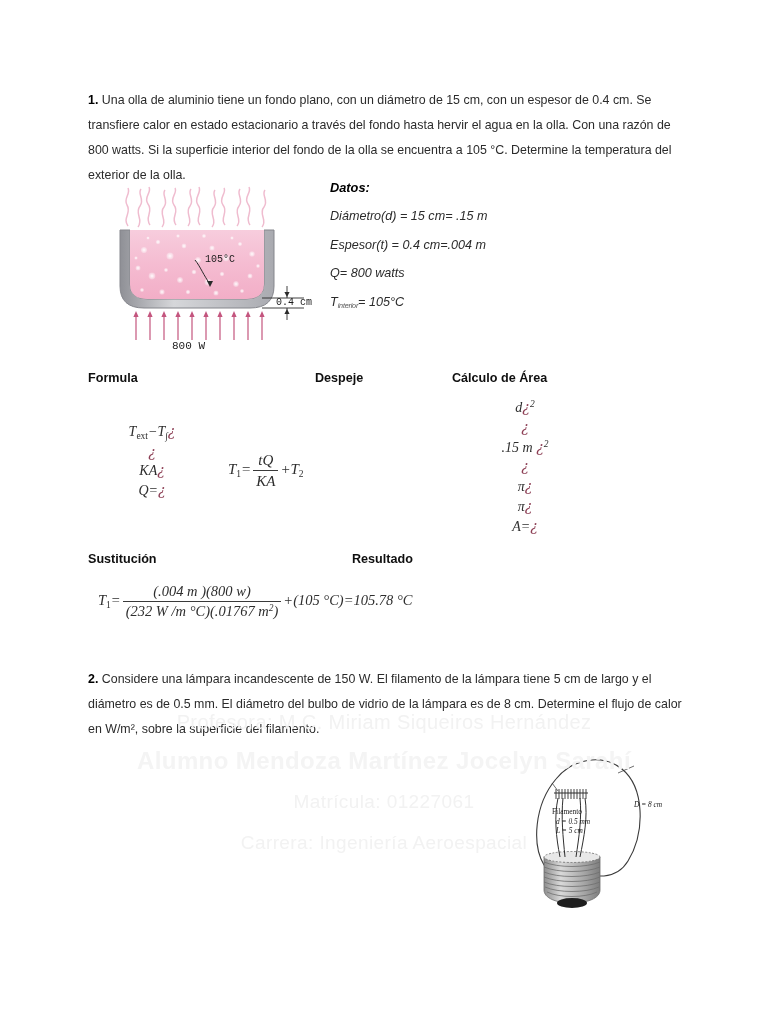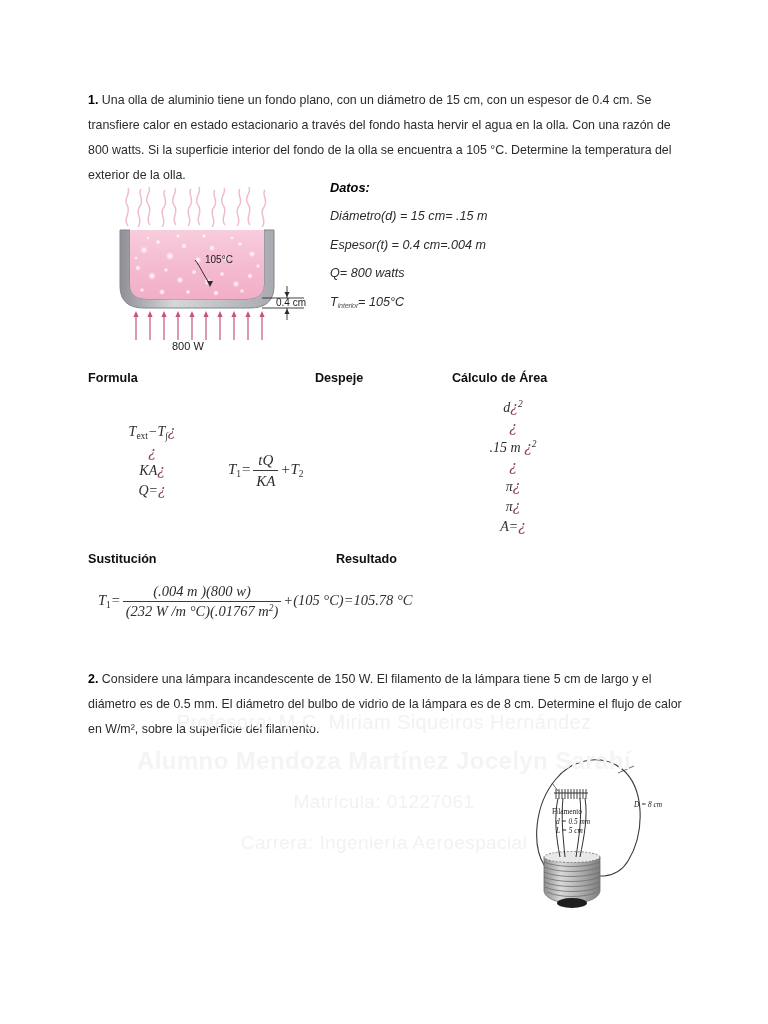--- a/index.html
+++ b/index.html
@@ -99,21 +99,21 @@
   
   .pot-wrap {
     position: absolute;
     left: 92px;
     top: 180px;
     width: 220px;
     height: 175px;
   }
   .pot-label {
     position: absolute;
-    font-family: Liberation Sans, sans-serif;
+    font-family: Liberation Mono, monospace;
     font-size: 10px;
     color: #1a1a1a;
   }
 
   
   .bulb-wrap {
     position: absolute;
     left: 530px;
     top: 735px;
     width: 160px;
@@ -302,21 +302,21 @@
     </span>
   </div>
 
   <div class="math" style="left:228px; top:450px; font-size:15px;">
     <span>T</span><sub>1</sub><span>=</span><span class="frac">
       <span class="num">tQ</span>
       <span class="den">KA</span>
     </span><span>+T</span><sub>2</sub>
   </div>
 
-  <div class="math" style="left:448px; top:398px; width:130px; text-align:center;">
+  <div class="math" style="left:460px; top:398px; width:130px; text-align:center;">
     <span class="stack">
       <span>d</span><span class="err">¿</span><sup>2</sup>
     </span>
     <span class="stack">
       <span></span><span class="err">¿</span>
     </span>
     <span class="stack">
       <span>.15 m </span><span class="err">¿</span><sup>2</sup>
     </span>
     <span class="stack">
@@ -327,21 +327,21 @@
     </span>
     <span class="stack">
       <span>π</span><span class="err">¿</span>
     </span>
     <span class="stack">
       <span>A=</span><span class="err">¿</span>
     </span>
   </div>
 
   <div class="sec-head" style="left:88px; top:552px;">Sustitución</div>
-  <div class="sec-head" style="left:336px; top:552px;">Resultado</div>
+  <div class="sec-head" style="left:352px; top:552px;">Resultado</div>
 
   <div class="math" style="left:98px; top:582px; font-size:14.5px;">
     <span>T</span><sub>1</sub><span>=</span><span class="frac">
       <span class="num">(.004 m )(800 w)</span>
       <span class="den"><span>(232 W /m °C)(.01767 m</span><sup>2</sup><span>)</span></span>
     </span><span>+(105 °C)=105.78 °C</span>
   </div>
 
   <div class="prob-text" style="left:88px; top:667px; width:595px;">
     <b>2.</b>

